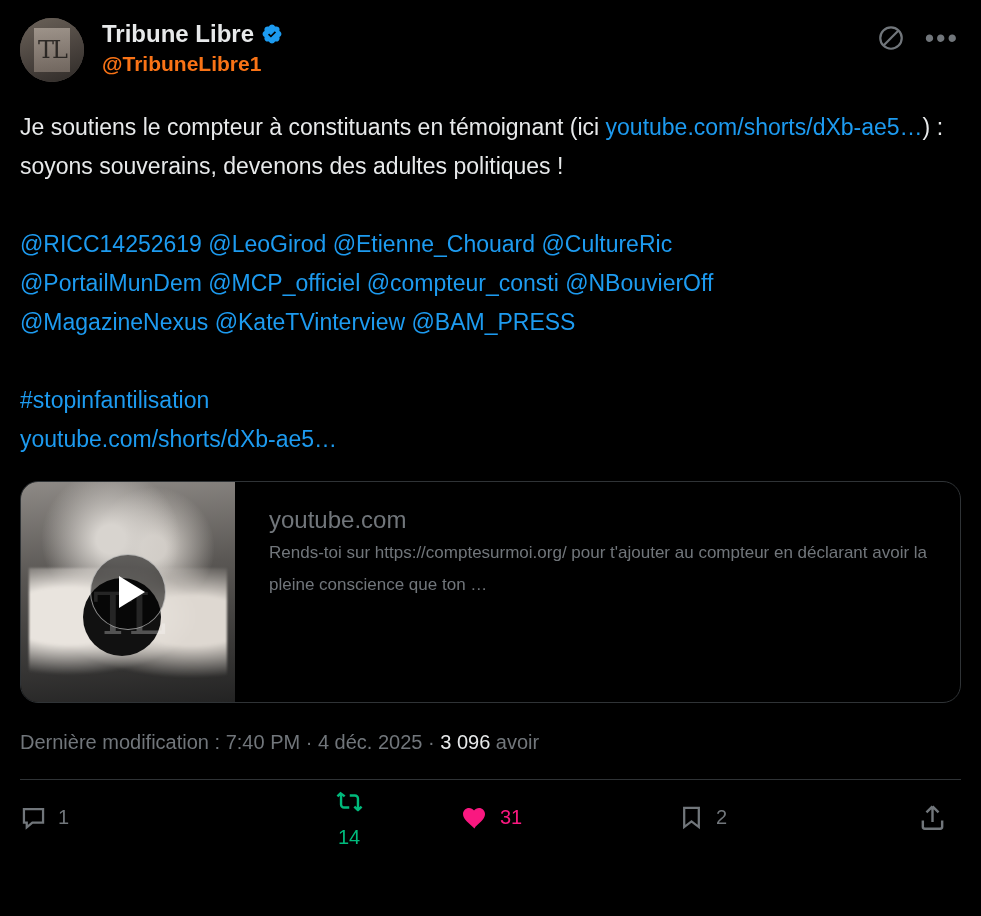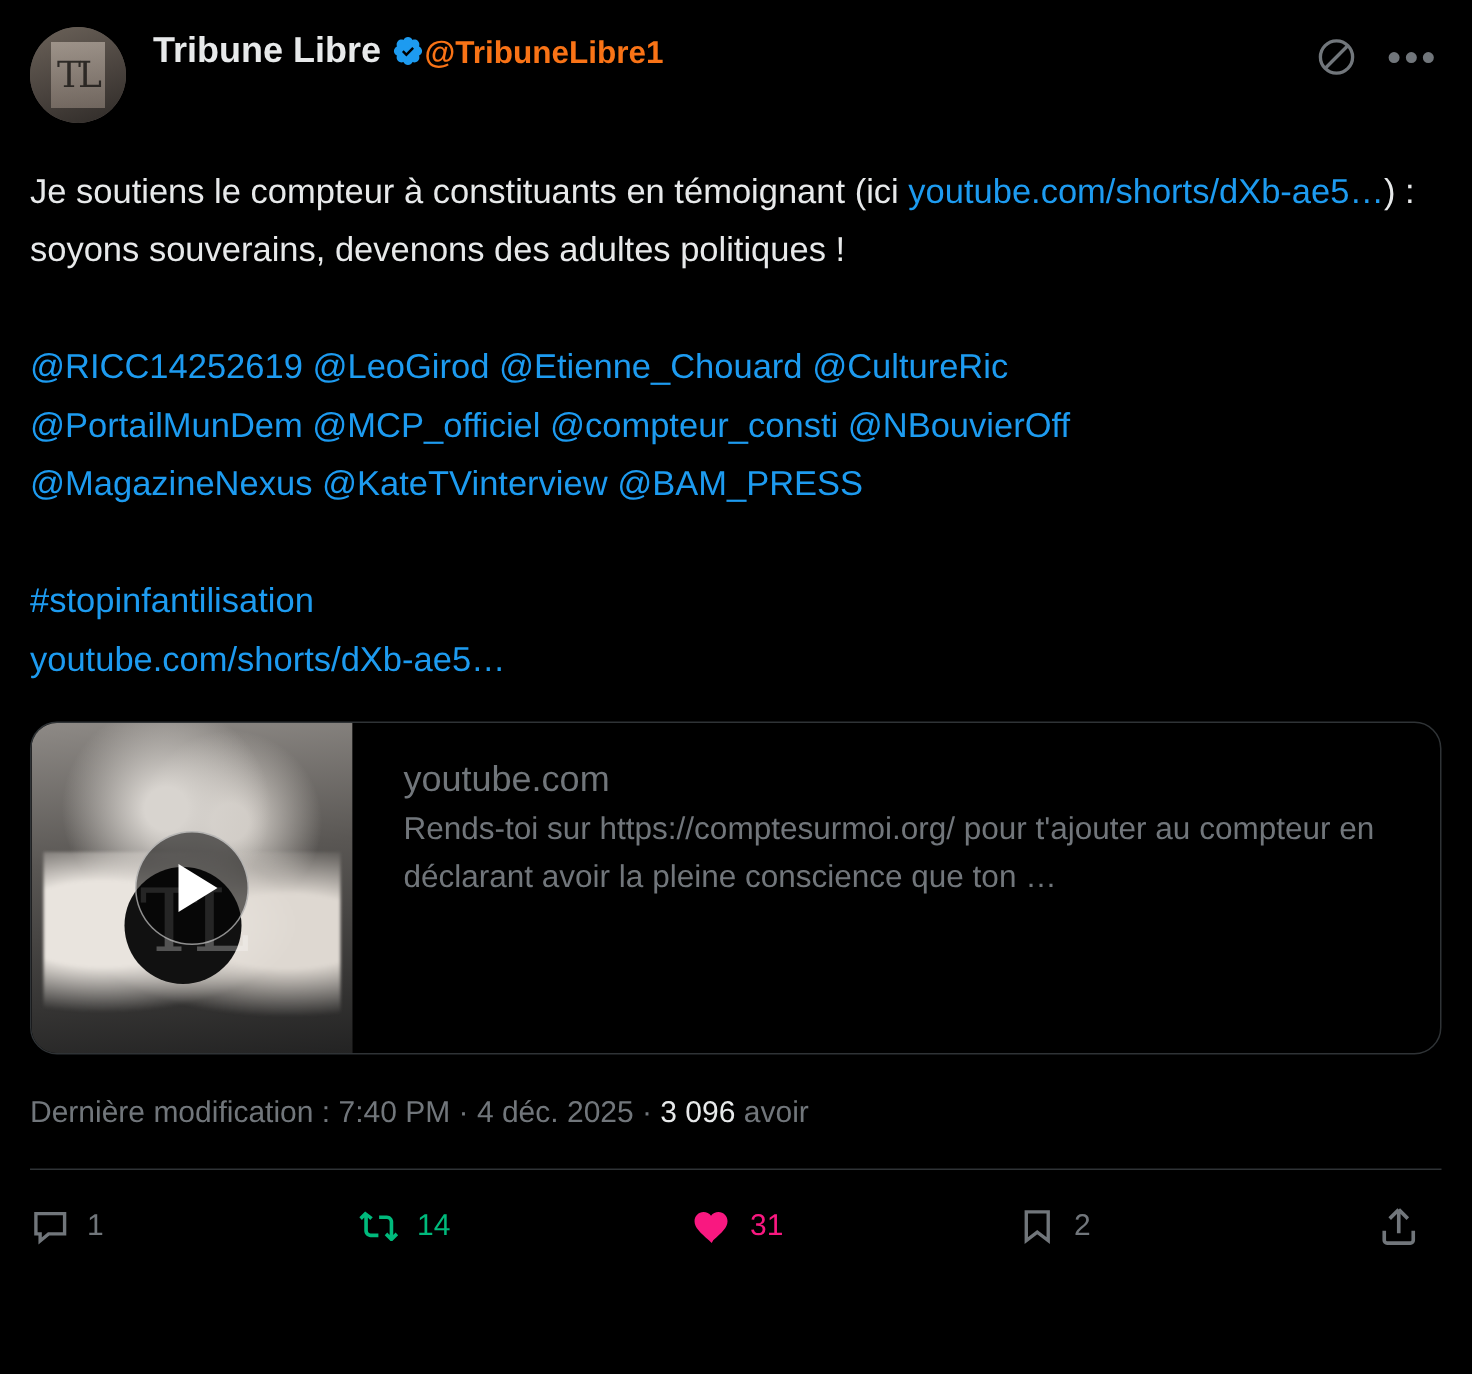--- a/index.html
+++ b/index.html
@@ -54,21 +54,21 @@
     justify-content: center;
     font-family: "DejaVu Serif", serif;
     font-size: 24px;
     color: #1d1a18;
     letter-spacing: -2px;
     opacity: .85;
   }
   .names {
     margin-left: 18px;
     display: flex;
-    flex-direction: row;
+    flex-direction: column;
     justify-content: center;
     padding-top: 2px;
   }
   .displayname-row {
     display: flex;
     align-items: center;
     gap: 7px;
   }
   .displayname {
     font-size: 24px;
@@ -201,21 +201,21 @@
   .card-title {
     font-size: 21px;
     color: #e7e9ea;
     line-height: 30px;
     margin-top: 6px;
     white-space: nowrap;
     overflow: hidden;
     text-overflow: ellipsis;
   }
   .card-desc {
-    font-size: 21px;
+    font-size: 17px;
     color: #71767b;
     line-height: 32px;
     margin-top: 4px;
     max-height: 64px;
     overflow: hidden;
   }
   
   .meta {
     margin-top: 26px;
     font-size: 20px;
@@ -236,21 +236,21 @@
   .act {
     display: flex;
     align-items: center;
     gap: 11px;
     cursor: pointer;
     color: #71767b;
     font-size: 20px;
   }
   .act svg { display: block; }
   .act.reply { width: 218px; }
-  .act.retweet { width: 222px; color: #00ba7c; }
+  .act.retweet { width: 222px; color: #00ba7c; flex-direction: column; }
   .act.like { width: 218px; color: #f91880; }
   .act.bookmark { width: 216px; }
   .act.share { margin-left: auto; margin-right: 14px; }
   .act .count { line-height: 20px; }
 </style>
 </head>
 <body>
 
 <div class="tweet">
 

